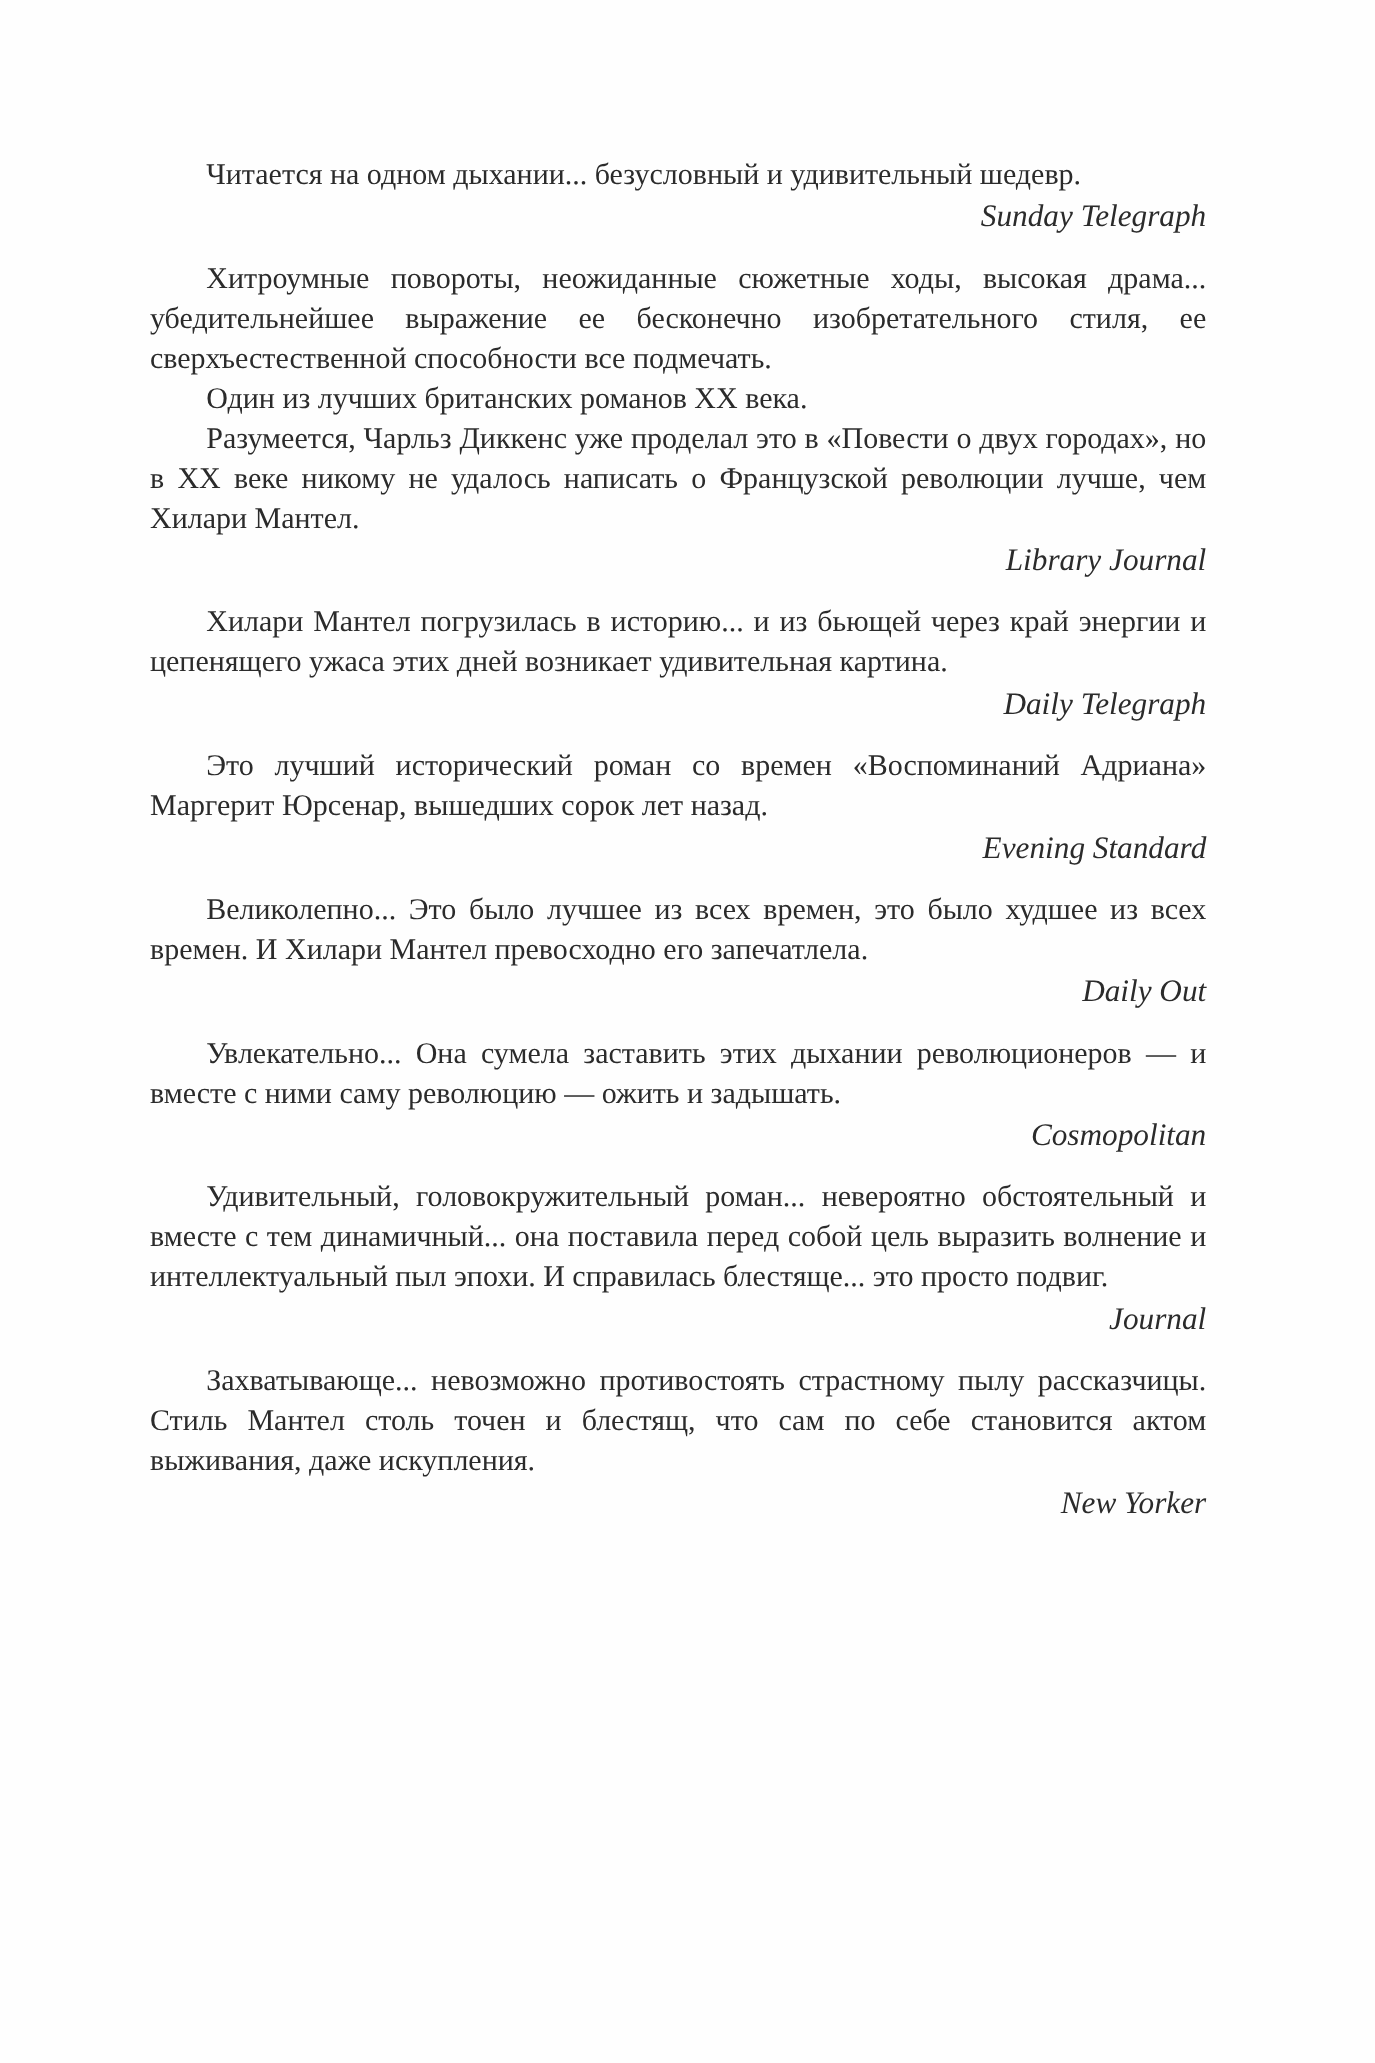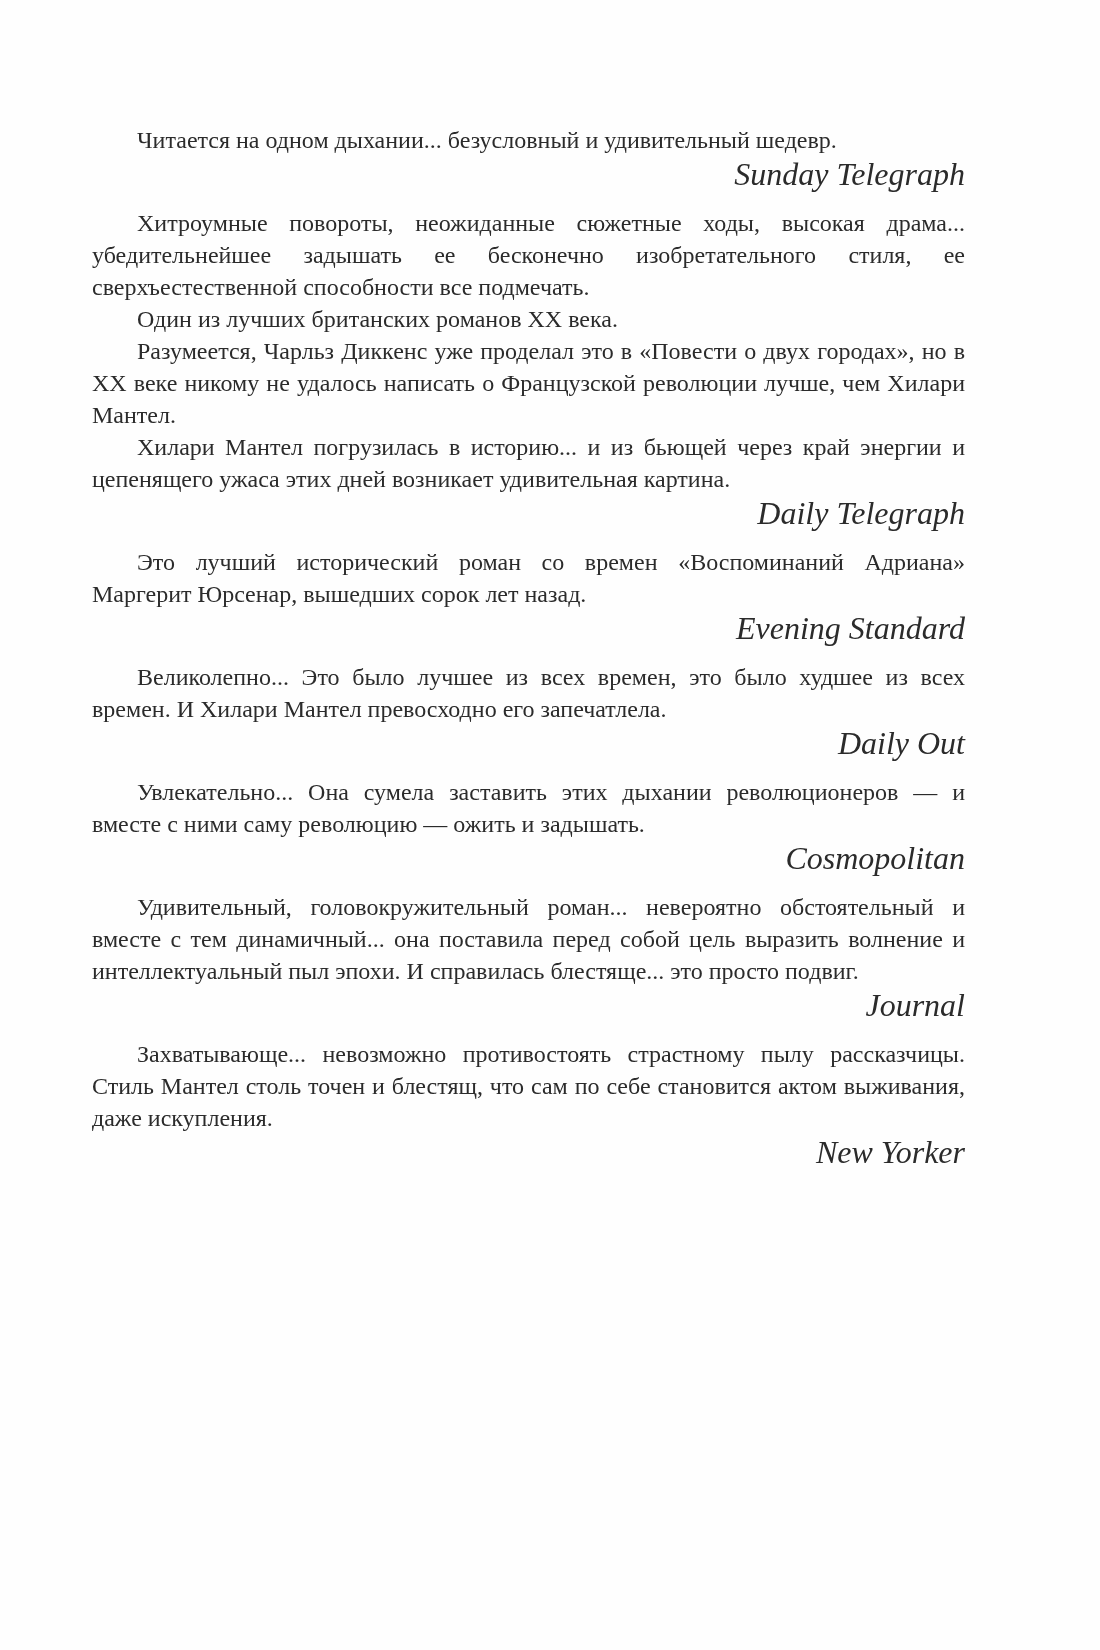--- a/index.html
+++ b/index.html
@@ -8,62 +8,63 @@
     background: #ffffff;
   }
   .page {
     position: relative;
     width: 1100px;
     height: 1650px;
     box-sizing: border-box;
     background: #fefefe;
     color: #2b2b2b;
     font-family: "Liberation Serif", "DejaVu Serif", serif;
-    padding: 124px 135px 0 92px;
+    padding: 124px 135px 0 120px;
     overflow: hidden;
   }
   .review { margin: 0; }
   .quote {
     margin: 0;
     font-size: 24px;
     line-height: 32px;
     text-align: justify;
     text-indent: 45px;
     color: #2b2b2b;
   }
   .source {
     margin: 2px 0 17px 0;
-    font-size: 32px;
+    font-size: 25px;
     line-height: 32px;
     text-align: right;
     font-style: italic;
     color: #2b2b2b;
   }
   .review:last-child .source { margin-bottom: 0; }
 </style>
 </head>
 <body>
 
 <div class="page">
 
   <div class="review">
     <p class="quote">Читается на одном дыхании... безусловный и удивительный шедевр.</p>
     <p class="source">Sunday Telegraph</p>
   </div>
 
   <div class="review">
-    <p class="quote">Хитроумные повороты, неожиданные сюжетные ходы, высокая драма... убедительнейшее задышать ее бесконечно изобретательного стиля, ее сверхъестественной способности все подмечать.</p>
+    <p class="quote">Хитроумные повороты, неожиданные сюжетные ходы, высокая драма... убедительнейшее выражение ее бесконечно изобретательного стиля, ее сверхъестественной способности все подмечать.</p>
   </div>
 
   <div class="review">
     <p class="quote">Один из лучших британских романов XX века.</p>
   </div>
 
   <div class="review">
     <p class="quote">Разумеется, Чарльз Диккенс уже проделал это в «Повести о двух городах», но в XX веке никому не удалось написать о Французской революции лучше, чем Хилари Мантел.</p>
+    <p class="source">Library Journal</p>
   </div>
 
   <div class="review">
     <p class="quote">Хилари Мантел погрузилась в историю... и из бьющей через край энергии и цепенящего ужаса этих дней возникает удивительная картина.</p>
     <p class="source">Daily Telegraph</p>
   </div>
 
   <div class="review">
     <p class="quote">Это лучший исторический роман со времен «Воспоминаний Адриана» Маргерит Юрсенар, вышедших сорок лет назад.</p>
     <p class="source">Evening Standard</p>

